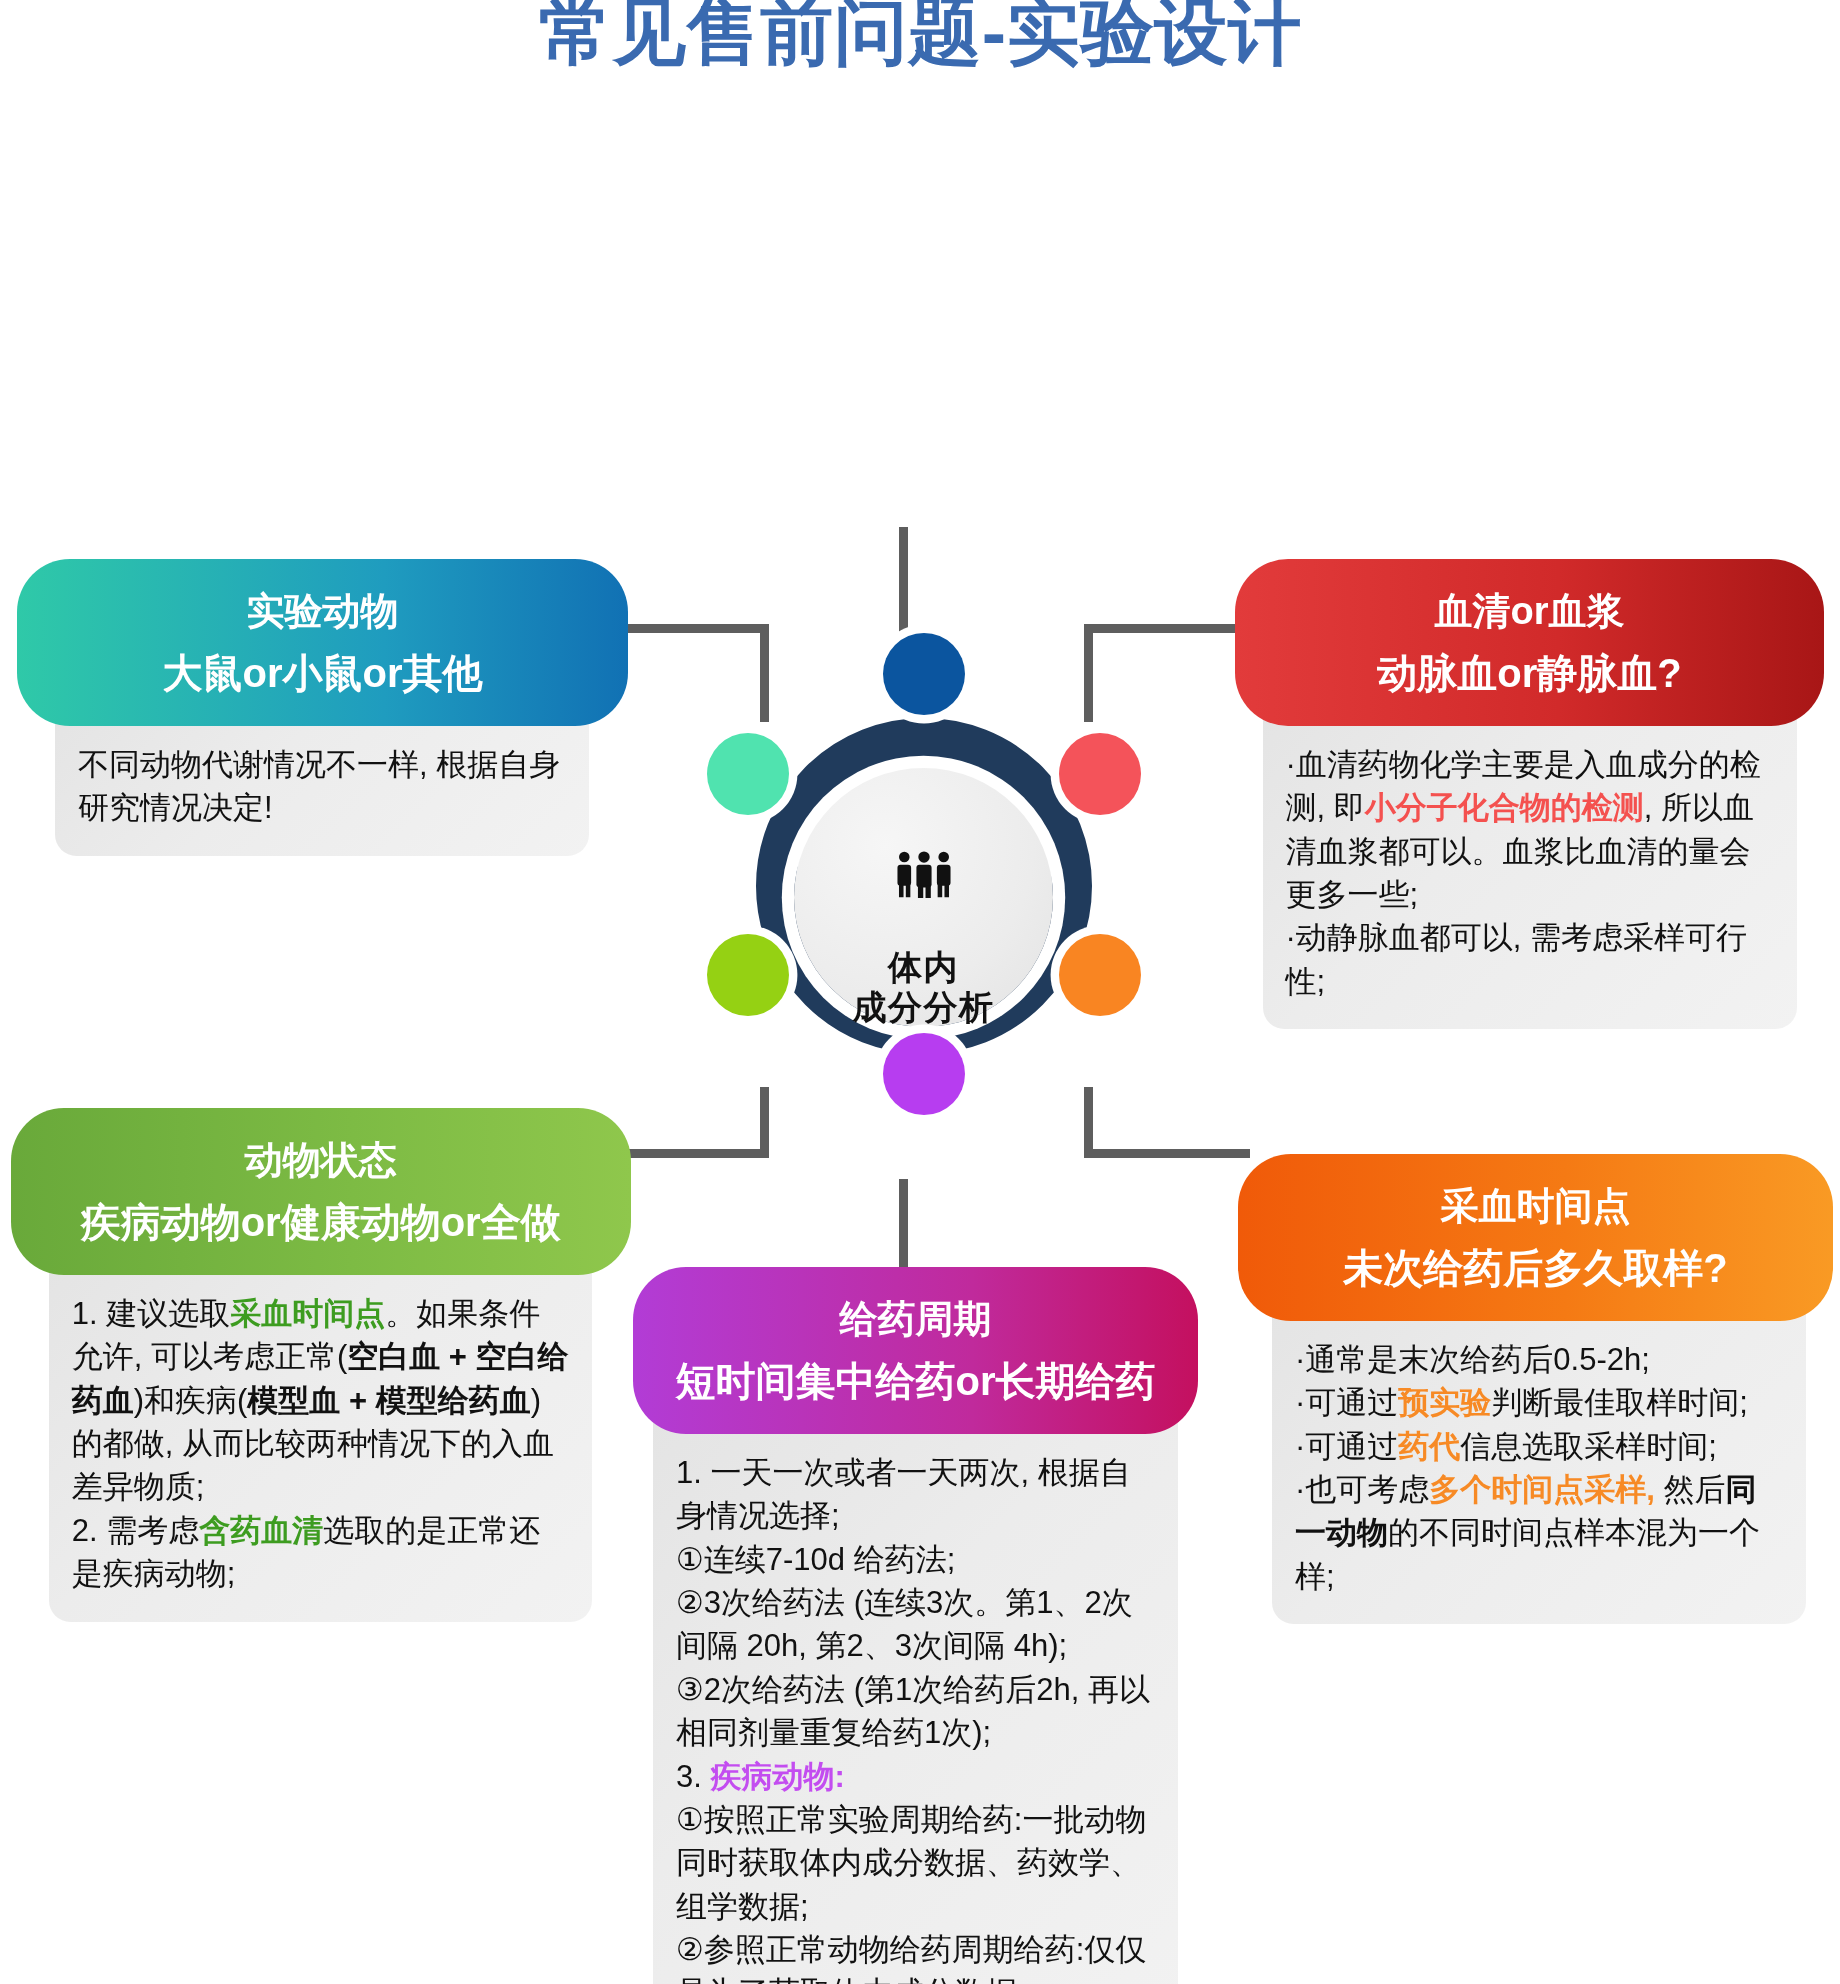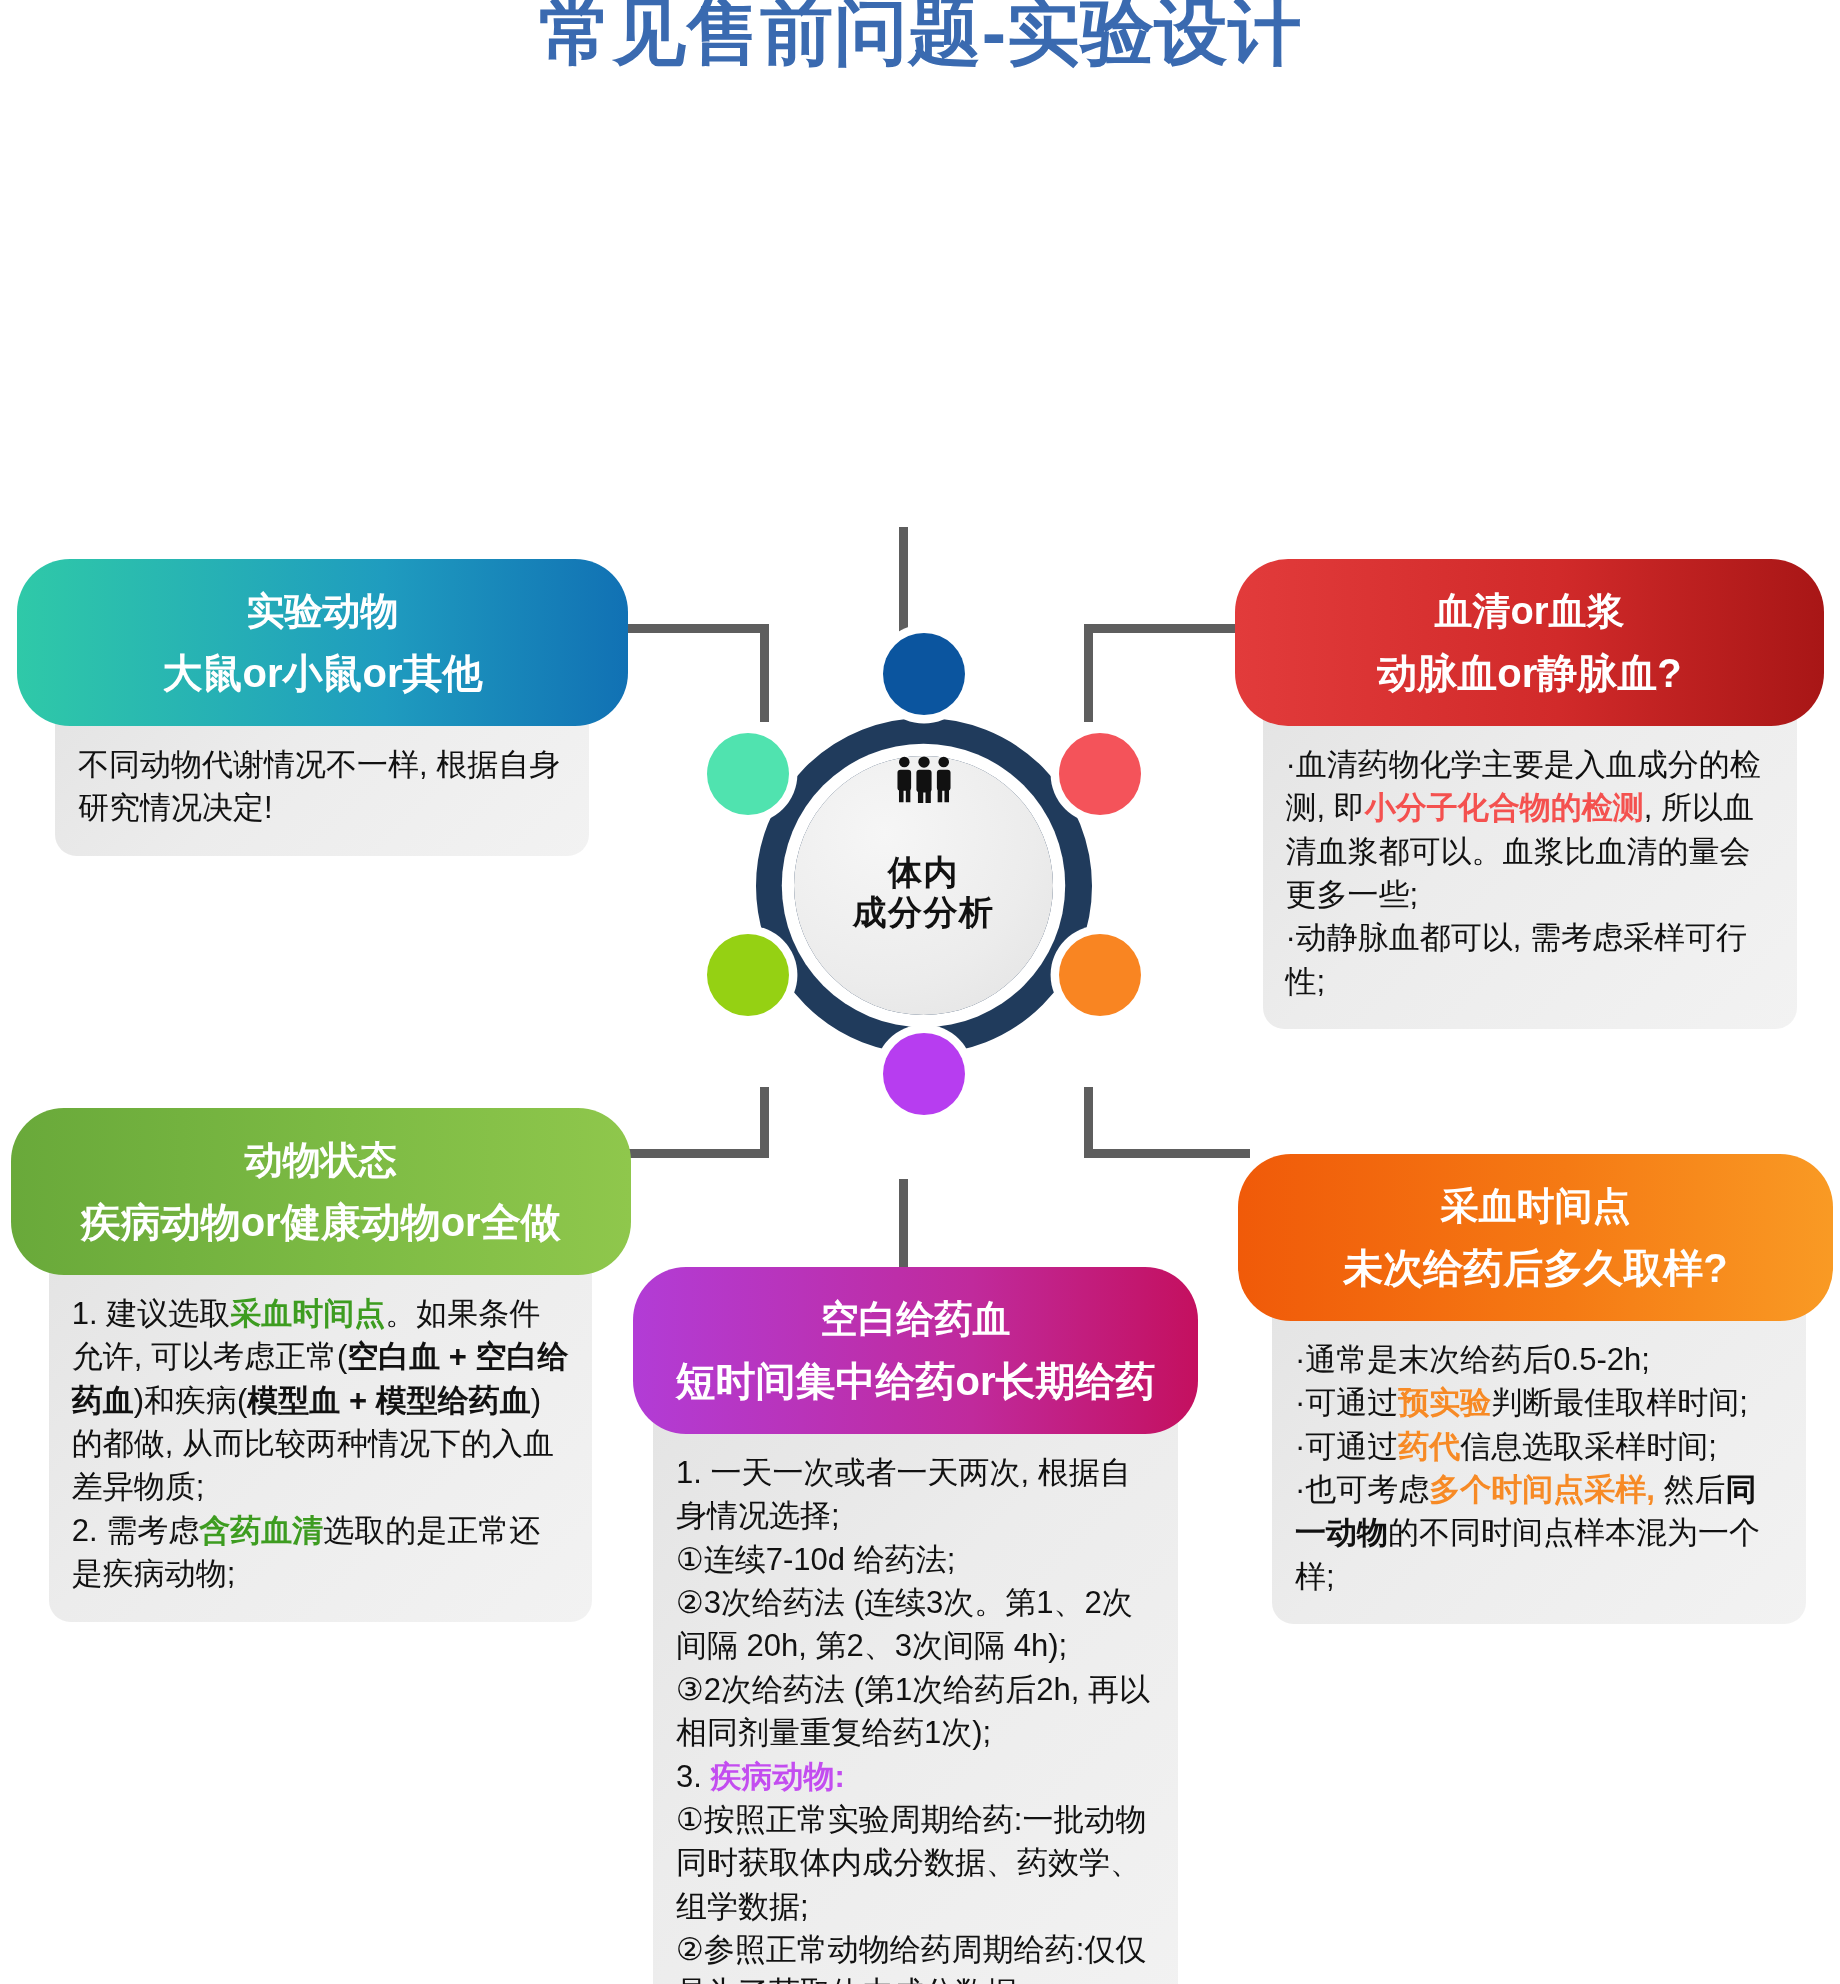--- a/index.html
+++ b/index.html
@@ -28,25 +28,25 @@
 
   
   .hub{position:absolute;left:676px;top:638px;width:496px;height:496px;}
   .hub-ring{
     position:absolute;left:80px;top:80px;width:336px;height:336px;
     border-radius:50%;
     border:40px solid #203b5c;
     box-sizing:border-box;
   }
   .hub-inner{
-    position:absolute;left:118px;top:118px;width:259px;height:259px;
+    position:absolute;left:118px;top:130px;width:259px;height:259px;
     border-radius:50%;
     background:radial-gradient(circle at 35% 30%,#f6f6f6 0%,#ececec 60%,#e2e2e2 100%);
     box-shadow:0 0 0 12.2px #ffffff;
-    display:flex;flex-direction:column;align-items:center;justify-content:flex-start;gap:44px;
+    display:flex;flex-direction:column;align-items:center;justify-content:flex-end;gap:44px;
   }
   .hub-icon{width:66px;height:47px;margin-bottom:4.6px;}
   .hub-label{
     font-size:34px;font-weight:bold;color:#111;
     text-align:center;line-height:1.18;letter-spacing:1.5px;
   }
   .node{
     position:absolute;width:82px;height:82px;border-radius:50%;
     box-shadow:0 0 0 8.4px #ffffff;
   }
@@ -209,21 +209,21 @@
     <div class="card-body">
       <p>·通常是末次给药后0.5-2h;</p>
       <p>·可通过<b class="hl-orange">预实验</b>判断最佳取样时间;</p>
       <p>·可通过<b class="hl-orange">药代</b>信息选取采样时间;</p>
       <p>·也可考虑<b class="hl-orange">多个时间点采样,</b> 然后<b>同一动物</b>的不同时间点样本混为一个样;</p>
     </div>
   </div>
 
   <div class="card" id="card-cycle">
     <div class="card-head g-purple">
-      <span class="l1">空白给药血</span>
+      <span class="l1">给药周期</span>
       <span class="l2">短时间集中给药or长期给药</span>
     </div>
     <div class="card-body">
       <p>1. 一天一次或者一天两次, 根据自身情况选择;</p>
       <p>①连续7-10d 给药法;</p>
       <p>②3次给药法 (连续3次。第1、2次间隔 20h, 第2、3次间隔 4h);</p>
       <p>③2次给药法 (第1次给药后2h, 再以相同剂量重复给药1次);</p>
       <p>3. <b class="hl-purple">疾病动物:</b></p>
       <p>①按照正常实验周期给药:一批动物同时获取体内成分数据、药效学、组学数据;</p>
       <p>②参照正常动物给药周期给药:仅仅是为了获取体内成分数据;</p>

